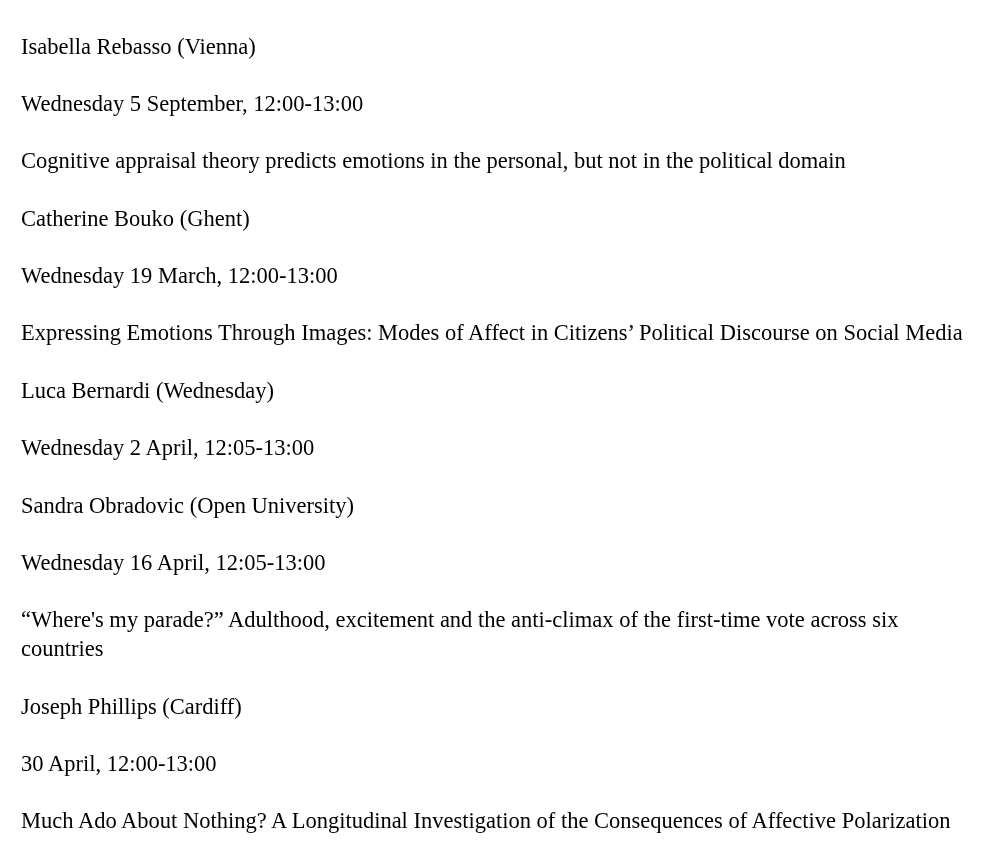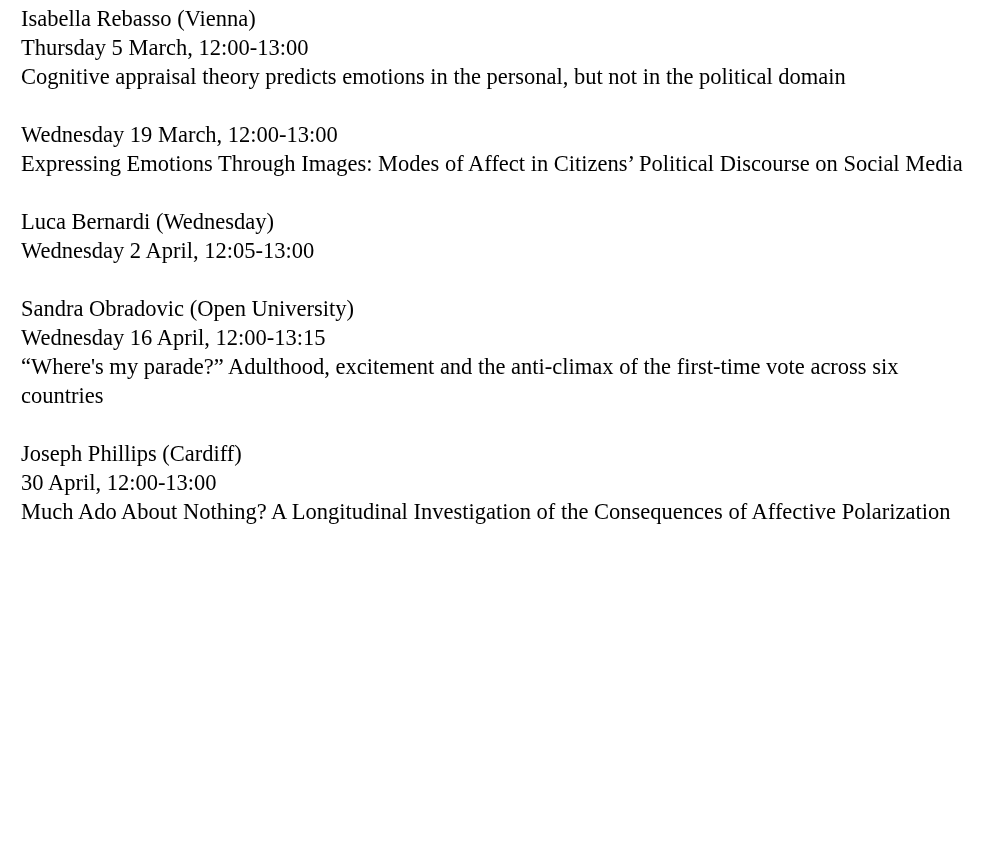--- a/index.html
+++ b/index.html
@@ -5,47 +5,48 @@
     html, body { margin: 0; padding: 0; background: #ffffff; }
     body {
       width: 1000px; height: 858px; overflow: hidden;
       font-family: "Liberation Serif", "DejaVu Serif", serif;
       color: #000000;
       font-size: 22.5px;
       line-height: 29px;
     }
     .doc { padding: 4px 21px 0 21px; }
     .talk { margin: 0 0 29px 0; }
-    .line { display: block; white-space: normal; }
+    .line { display: block; white-space: normal; margin-top: 28px; }
     .title { }
   </style>
 </head>
 <body>
 
 <div class="doc">
 
   <div class="talk">
     <span class="line">Isabella Rebasso (Vienna)</span>
-    <span class="line">Thursday 5 March, 12:00-13:00</span>
+    <span class="line">Wednesday 5 September, 12:00-13:00</span>
     <span class="line title">Cognitive appraisal theory predicts emotions in the personal, but not in the political domain</span>
   </div>
 
   <div class="talk">
+    <span class="line">Catherine Bouko (Ghent)</span>
     <span class="line">Wednesday 19 March, 12:00-13:00</span>
     <span class="line title">Expressing Emotions Through Images: Modes of Affect in Citizens’ Political Discourse on Social Media</span>
   </div>
 
   <div class="talk">
     <span class="line">Luca Bernardi (Wednesday)</span>
     <span class="line">Wednesday 2 April, 12:05-13:00</span>
   </div>
 
   <div class="talk">
     <span class="line">Sandra Obradovic (Open University)</span>
-    <span class="line">Wednesday 16 April, 12:00-13:15</span>
+    <span class="line">Wednesday 16 April, 12:05-13:00</span>
     <span class="line title">“Where's my parade?” Adulthood, excitement and the anti-climax of the first-time vote across six countries</span>
   </div>
 
   <div class="talk">
     <span class="line">Joseph Phillips (Cardiff)</span>
     <span class="line">30 April, 12:00-13:00</span>
     <span class="line title">Much Ado About Nothing? A Longitudinal Investigation of the Consequences of Affective Polarization</span>
   </div>
 
 

